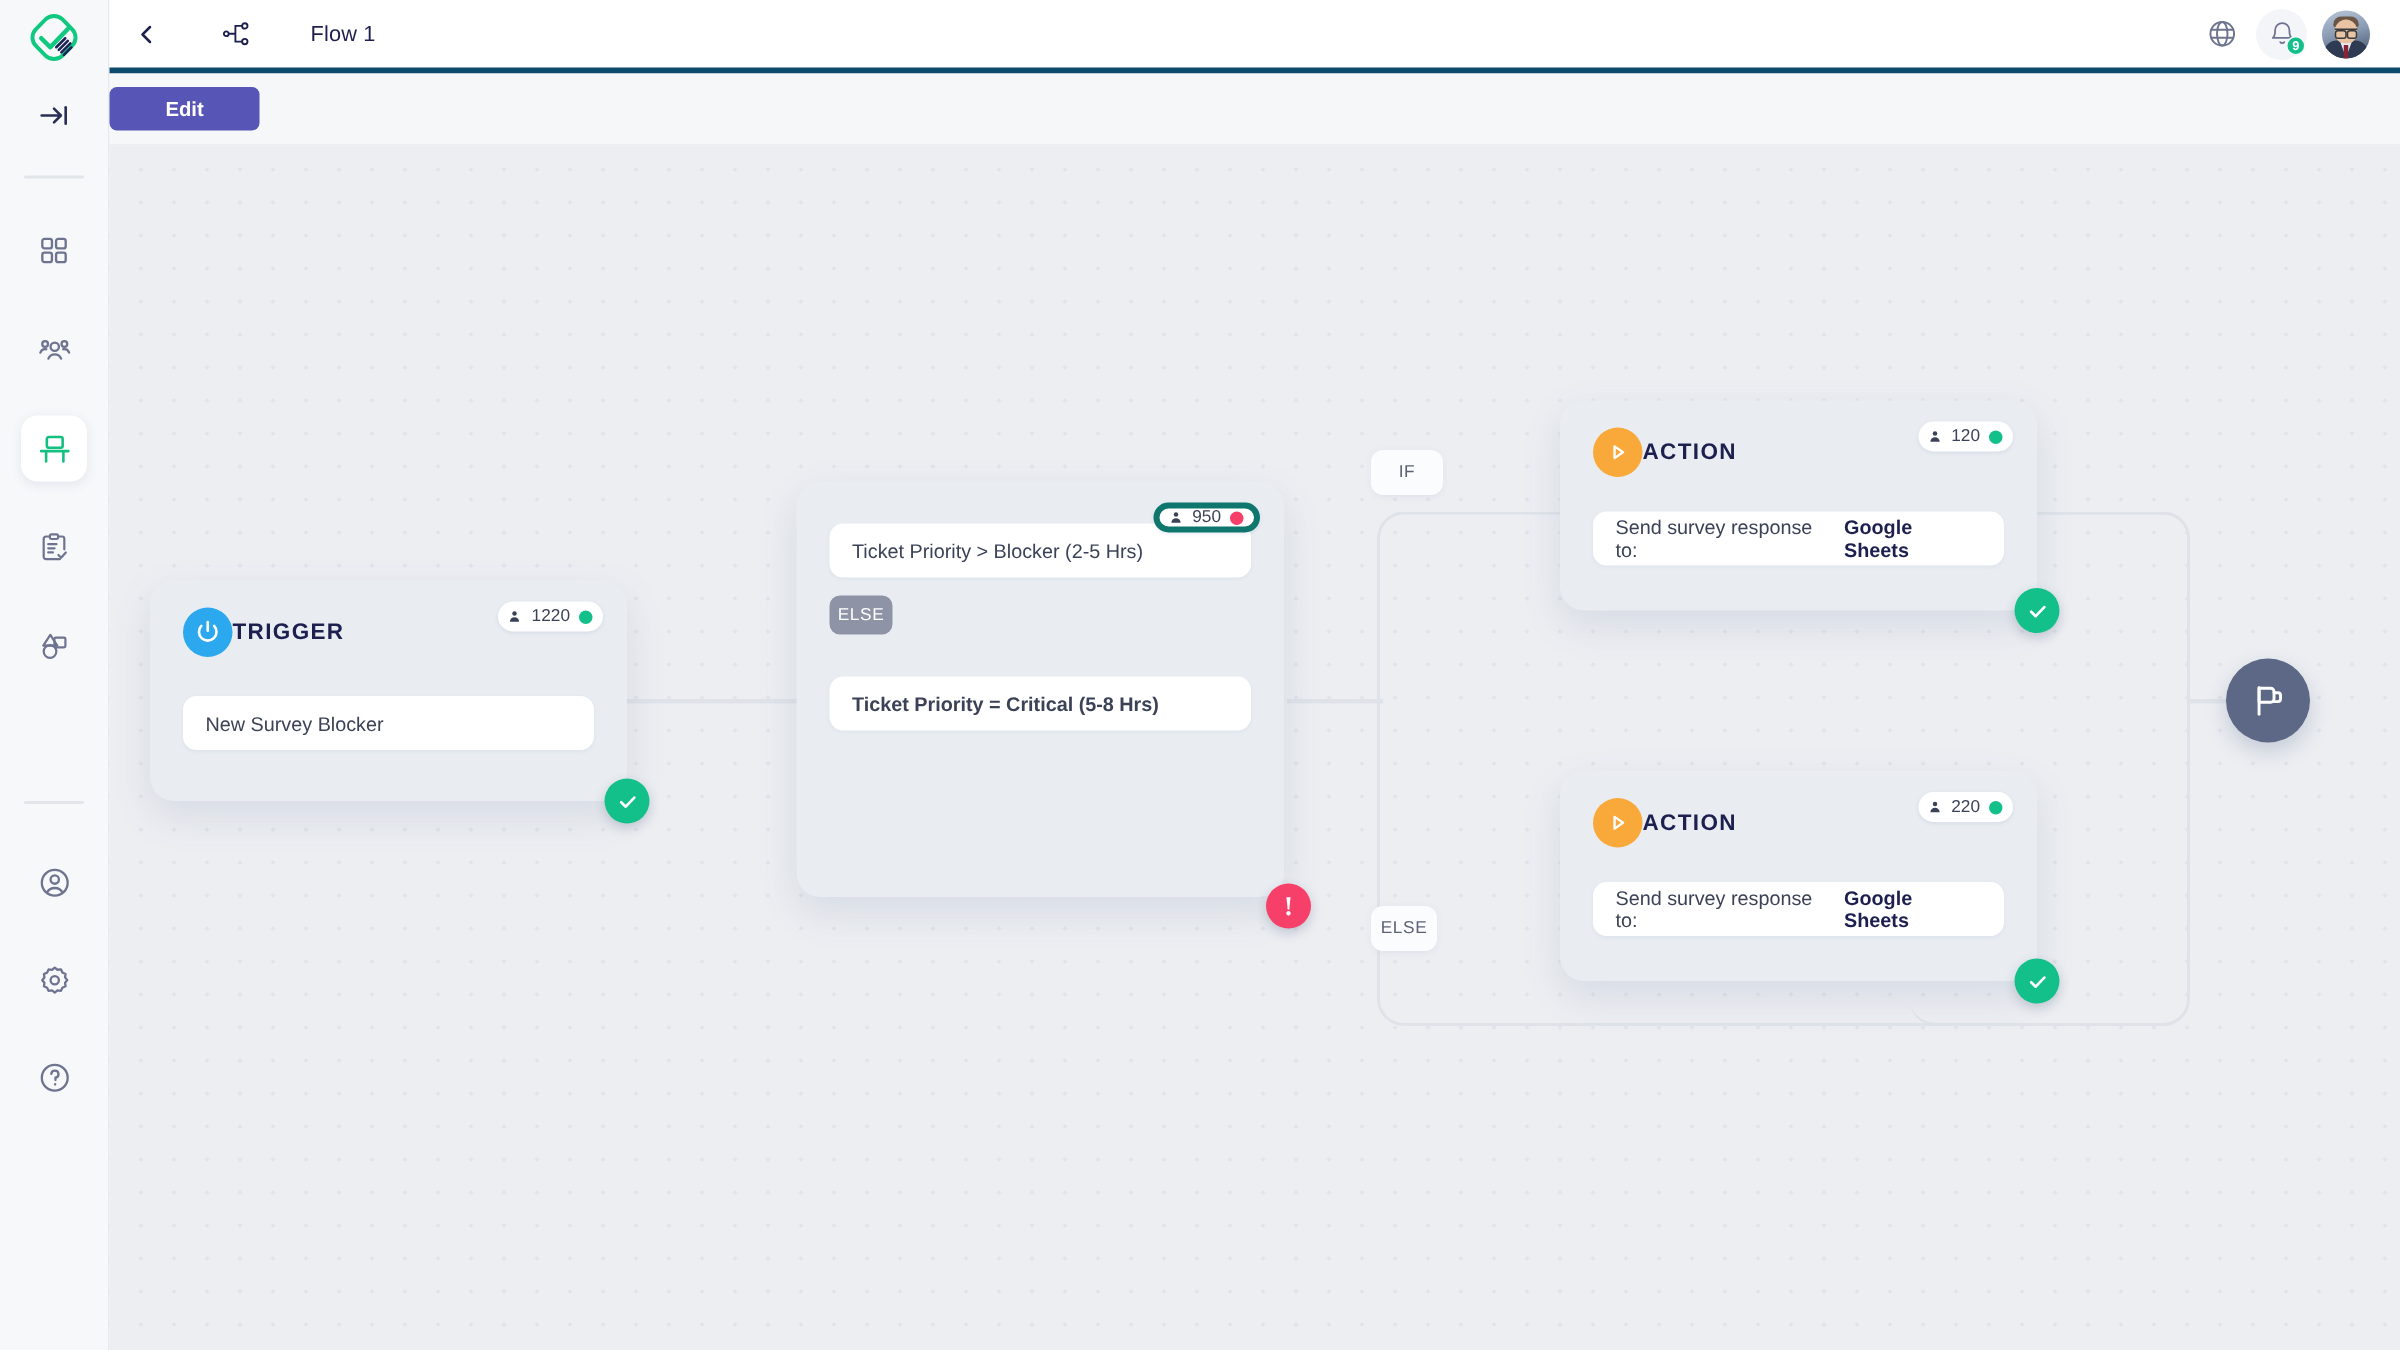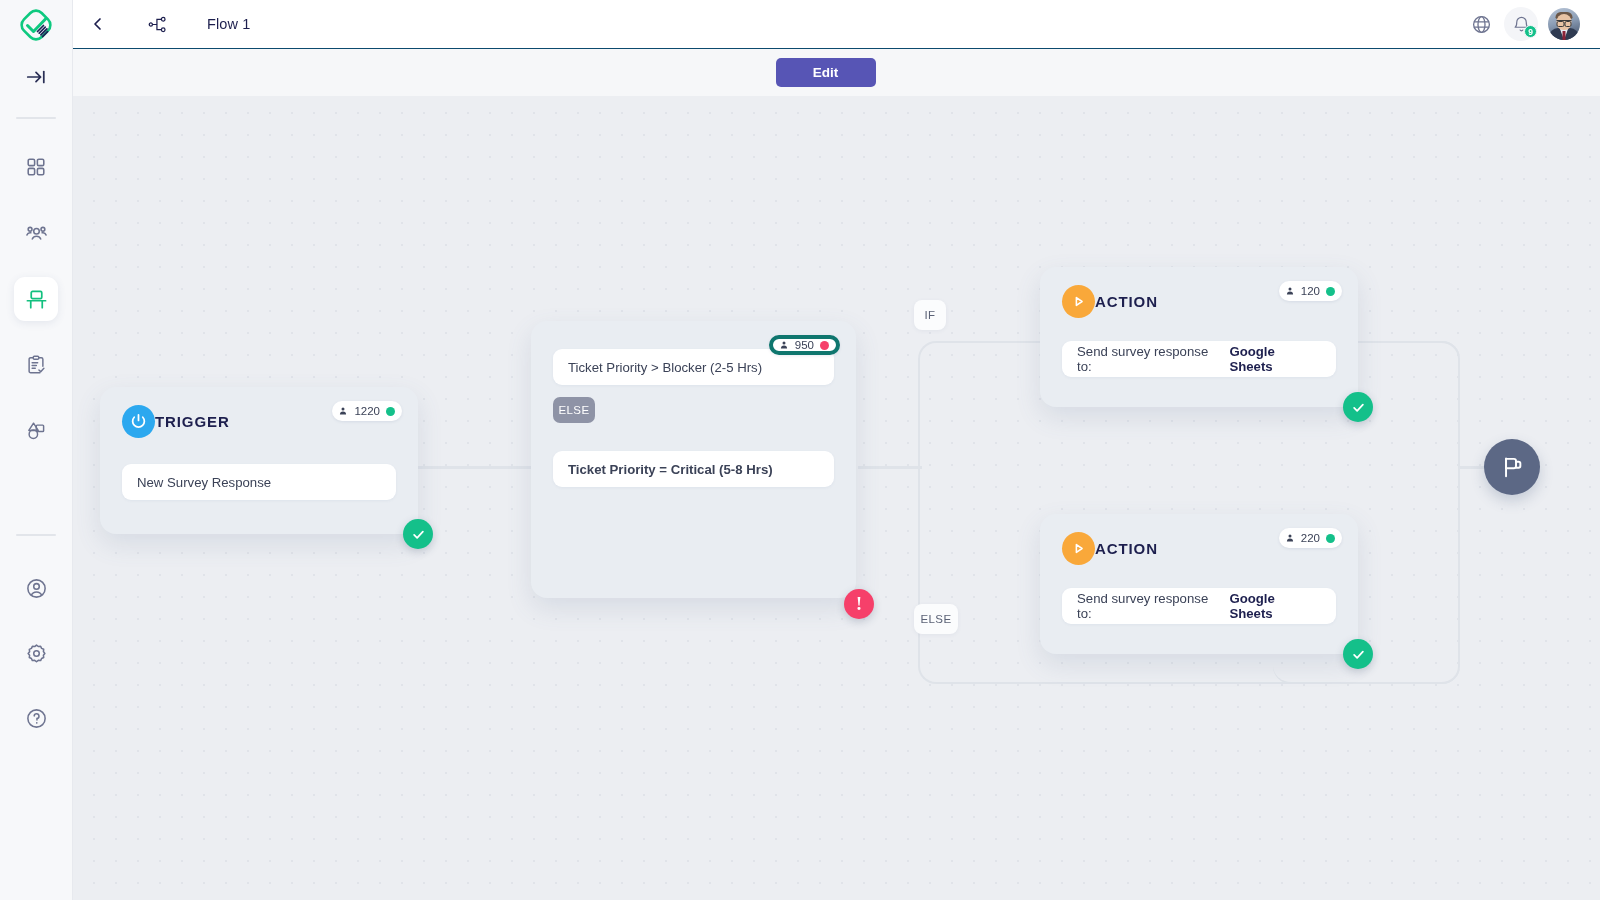--- a/index.html
+++ b/index.html
@@ -25,21 +25,21 @@
     display: flex; align-items: center; justify-content: center;
     border-radius: 11px; cursor: pointer;
   }
   .side-btn.active { background: #ffffff; box-shadow: 0 2px 8px rgba(60,80,130,.10); }
   .side-sep { width: 40px; height: 2px; background: #e2e5ea; border-radius: 2px; }
   .ico { display:block; }
 
   
   #topbar {
     position: absolute; left: 73px; top: 0; width: 1527px; height: 49px;
-    background: #ffffff; border-bottom: 1px solid #0c4a6e;
+    background: #ffffff; border-bottom: 4px solid #0c4a6e;
     display: flex; align-items: center; gap: 28px;
   }
   #back-chevron { margin-left: 17px; width: 16px; height: 16px; display:flex; align-items:center; justify-content:center; cursor:pointer;}
   #flow-icon { margin-left: 13px; width: 20px; height: 20px; display:flex; align-items:center; justify-content:center;}
   #flow-title {
     margin-left: 12px; font-size: 14.5px; color: #1d1f4e; letter-spacing: .1px;
   }
   #topbar-right { margin-left: auto; display: flex; align-items: center; gap: 6px; padding-right: 20px; }
   .round-btn { width: 34px; height: 34px; border-radius: 50%; display: flex; align-items: center; justify-content: center; cursor: pointer; position: relative;}
   .round-btn.shaded { background: #f4f5f8; }
@@ -61,21 +61,21 @@
   #avatar .glasses:before, #avatar .glasses:after { content:""; position:absolute; top:0; width:5.5px; height:4px; border:1.2px solid #3a3a3a; border-radius:2px;}
   #avatar .glasses:before{left:0;} #avatar .glasses:after{right:0;}
   #avatar .body { position:absolute; left:50%; bottom:0; transform:translateX(-50%); width:30px; height:12px; border-radius:9px 9px 0 0; background:#2f3b52; }
   #avatar .shirt { position:absolute; left:50%; bottom:0; transform:translateX(-50%); width:8px; height:11px; background:#e9eef5; clip-path: polygon(50% 100%, 0 0, 100% 0); }
   #avatar .tie { position:absolute; left:50%; bottom:0; transform:translateX(-50%); width:3px; height:9px; background:#8a2338; }
 
   
   #toolbar {
     position: absolute; left: 73px; top: 49px; width: 1527px; height: 48px;
     background: #f6f7f9; border-bottom: 1px solid #eceef2;
-    display: flex; align-items: center; justify-content: center;
+    display: flex; align-items: center; justify-content: flex-start;
   }
   #edit-btn {
     margin-right: 22px; width: 100px; height: 29px; border-radius: 5px;
     background: #5755b5; color: #ffffff; font-size: 13.5px; font-weight: bold;
     display: flex; align-items: center; justify-content: center; cursor: pointer;
     border: none; font-family: inherit;
   }
 
   
   #canvas {
@@ -330,21 +330,21 @@
     <div class="conn" style="left:345px; top:369px; width:200px; height:3px;"></div>
 
     <div class="conn" style="left:785px; top:369px; width:64px; height:3px;"></div>
 
     <div class="branch-box" style="left:845px; top:244px; width:542px; height:343px; border-right:none;"></div>
 
     <div class="branch-box" style="left:1200px; top:244px; width:187px; height:343px; border-left:none;"></div>
 
     <div class="conn" style="left:1385px; top:369px; width:62px; height:3px;"></div>
 
-    <div class="pill" style="left:841px; top:203px; width:32px; height:30px;">IF</div>
+    <div class="pill" style="left:841px; top:203px; width:48px; height:30px;">IF</div>
     <div class="pill" style="left:841px; top:507px; width:44px; height:30px;">ELSE</div>
 
     <div class="node" style="left:27px; top:290px; width:318px; height:147px;">
       <div class="count-chip">
         <svg width="10" height="10" viewBox="0 0 24 24">
           <g fill="#3b4257">
               <circle cx="12" cy="7" r="3.6"></circle>
               <path d="M4.6 20.5a7.4 7.4 0 0 1 14.8 0z"></path>
             </g>
         </svg>
@@ -356,21 +356,21 @@
           <svg width="19" height="19" viewBox="0 0 24 24">
             <g fill="none" stroke="#ffffff" stroke-width="2.2" stroke-linecap="round">
               <path d="M12 3.5v7.2"></path>
               <path d="M6.6 6.6a7.4 7.4 0 1 0 10.8 0"></path>
             </g>
           </svg>
         </div>
         <div class="node-title">TRIGGER</div>
       </div>
       <div class="field" style="margin-top:26px;">
-        <span>New Survey Response</span>
+        <span>New Survey Blocker</span>
       </div>
       <div class="status-badge ok" style="right:-15px; bottom:-15px;">
         <svg width="15" height="15" viewBox="0 0 24 24">
           <path d="M5 12.5l4.8 4.8L19 7.5" fill="none" stroke="#ffffff" stroke-width="2.8" stroke-linecap="round" stroke-linejoin="round"></path>
         </svg>
       </div>
     </div>
 
     <div class="node" style="left:458px; top:224px; width:325px; height:277px;">
       <div class="count-chip err">

